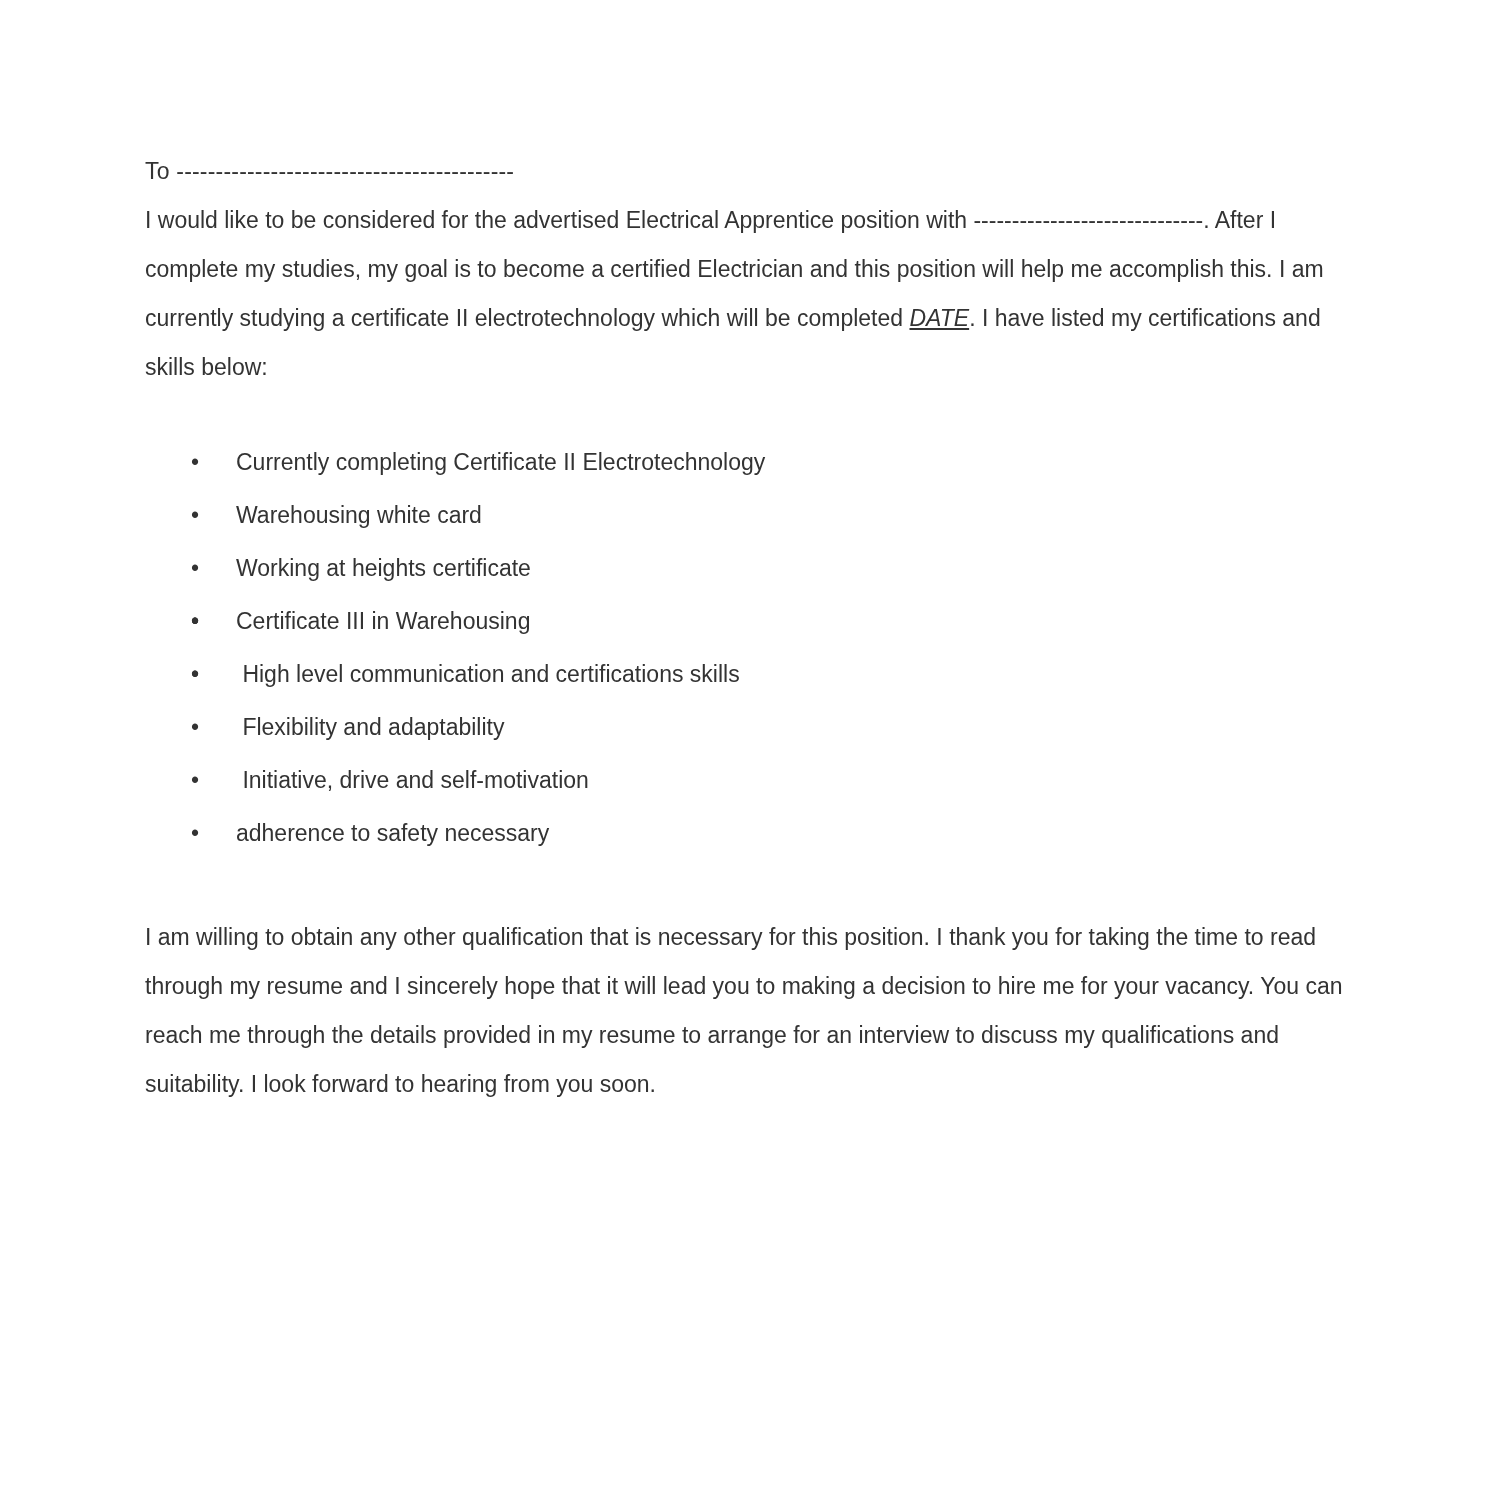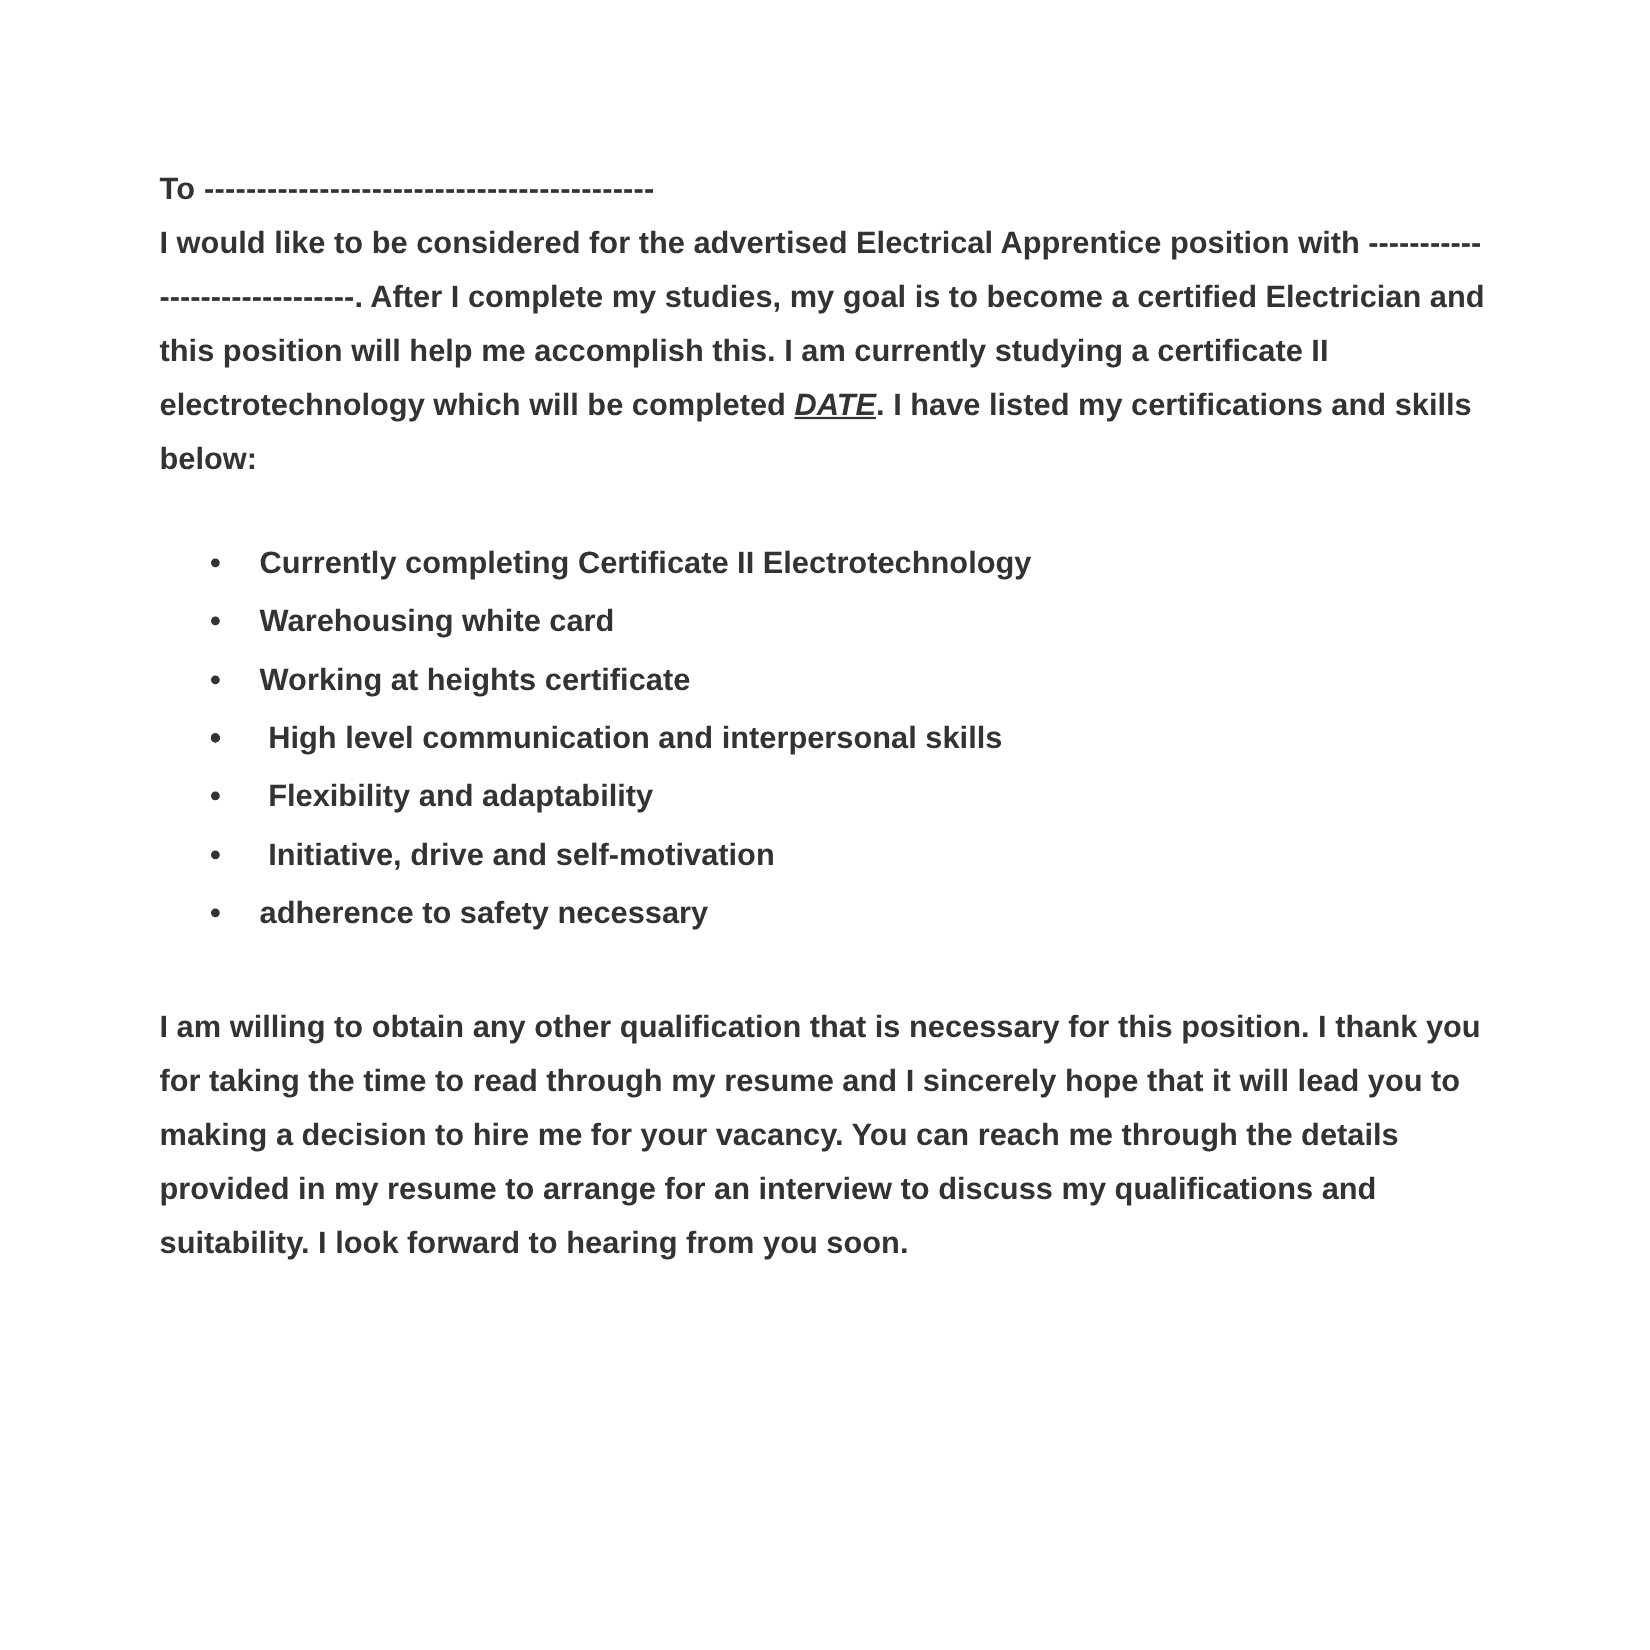--- a/index.html
+++ b/index.html
@@ -14,23 +14,22 @@
     font-family: "Liberation Sans", sans-serif;
     color: #333333;
   }
   .page {
     box-sizing: border-box;
     width: 1500px;
     height: 1500px;
     padding: 147px 145px 0 145px;
   }
   .line, .body-text, li {
-    font-size: 28px;
+    font-size: 23px;
     line-height: 49px;
-    font-weight: bold;
   }
   .to-line {
     margin: 0 0 49px 0;
     letter-spacing: 0.2px;
   }
   p.body-text {
     margin: 0;
     max-width: 1210px;
   }
   .date-em {
@@ -85,27 +84,28 @@
       <span class="item-text">Working at heights certificate</span>
     </li>
     <li>
       <span class="marker">•</span>
     </li>
     <li>
       <span class="marker">•</span>
     </li>
     <li>
       <span class="marker">•</span>
+      <span class="item-text">Certificate III in Warehousing</span>
     </li>
     <li>
       <span class="marker">•</span>
     </li>
     <li>
       <span class="marker">•</span>
-      <span class="item-text"> High level communication and interpersonal skills</span>
+      <span class="item-text"> High level communication and certifications skills</span>
     </li>
     <li>
       <span class="marker">•</span>
       <span class="item-text"> Flexibility and adaptability</span>
     </li>
     <li>
       <span class="marker">•</span>
       <span class="item-text"> Initiative, drive and self-motivation</span>
     </li>
     <li>

